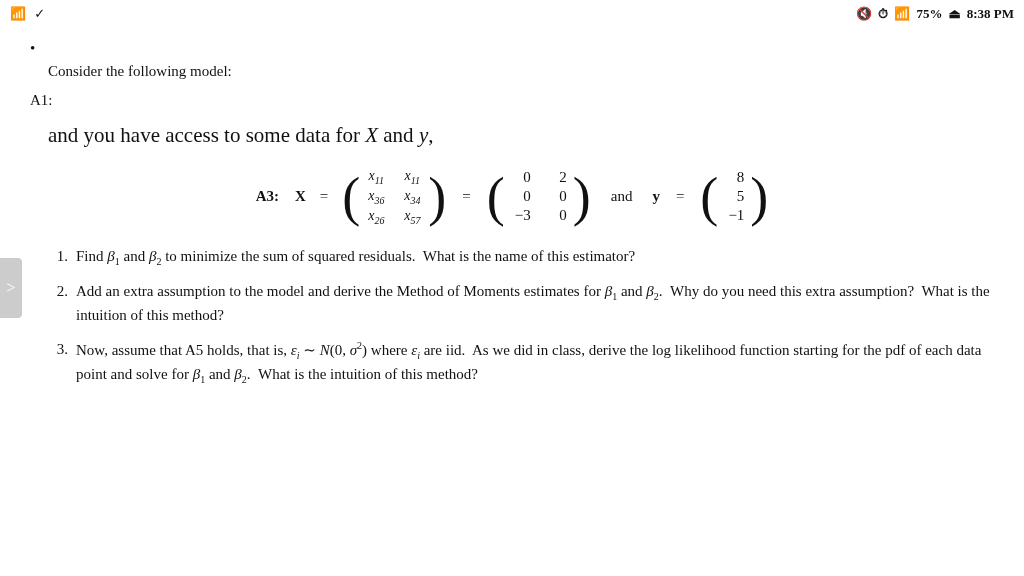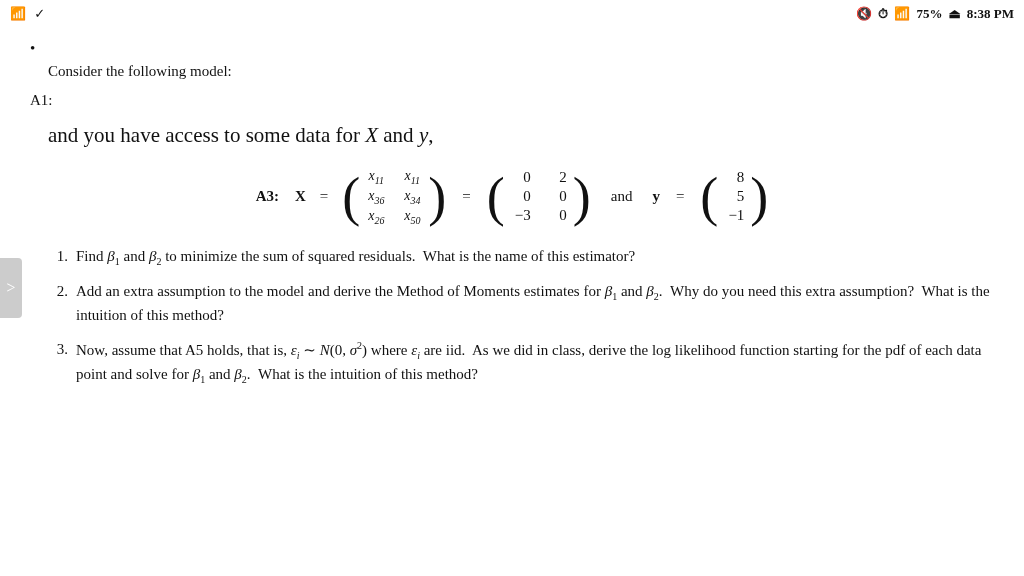--- a/index.html
+++ b/index.html
@@ -205,21 +205,21 @@
     <span style="margin-right:4px;">=</span>
 
     <div class="matrix-container">
       <span class="matrix-paren-left">(</span>
       <div class="matrix-grid">
         <span class="matrix-cell">x<sub>11</sub></span>
         <span class="matrix-cell">x<sub>11</sub></span>
         <span class="matrix-cell">x<sub>36</sub></span>
         <span class="matrix-cell">x<sub>34</sub></span>
         <span class="matrix-cell">x<sub>26</sub></span>
-        <span class="matrix-cell">x<sub>50</sub></span>
+        <span class="matrix-cell">x<sub>57</sub></span>
       </div>
       <span class="matrix-paren-right">)</span>
     </div>
 
     <span style="margin: 0 6px;">=</span>
 
     <div class="matrix-container">
       <span class="matrix-paren-left">(</span>
       <div class="matrix-grid">
         <span class="matrix-num-cell">0</span>

